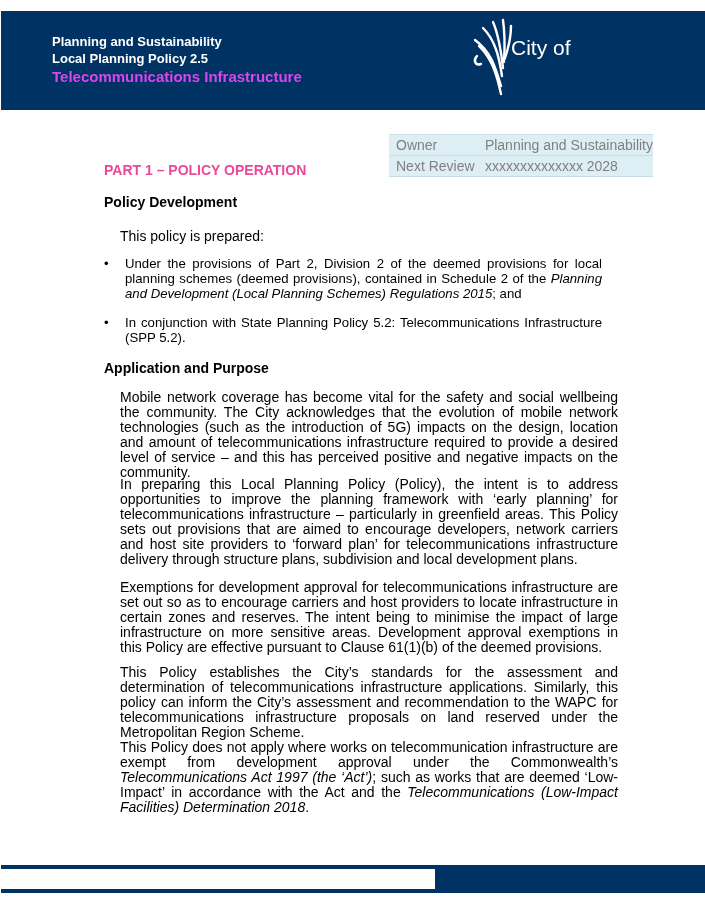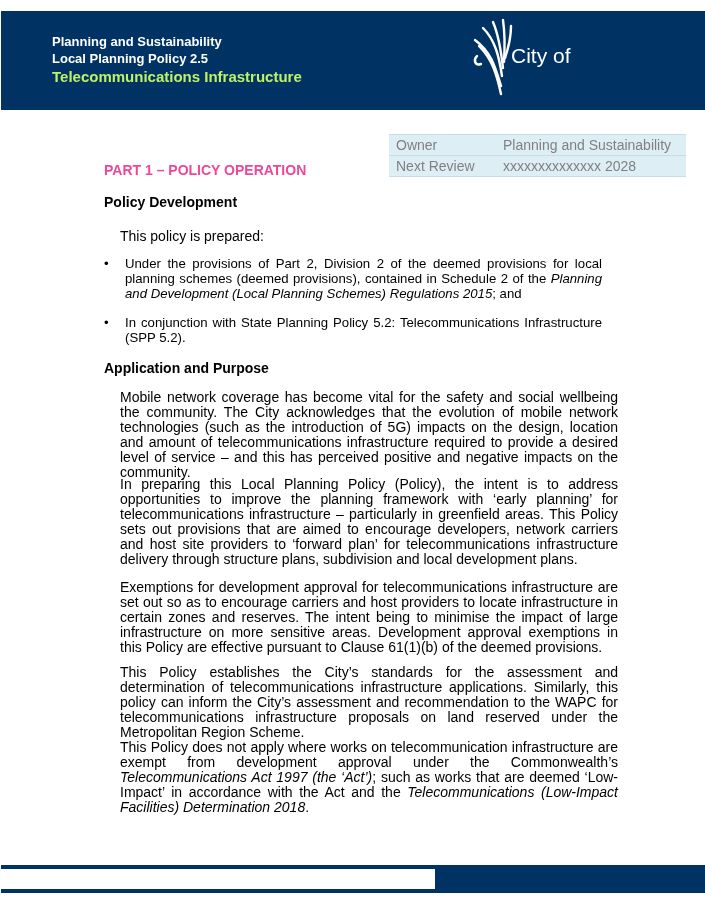--- a/index.html
+++ b/index.html
@@ -2,27 +2,27 @@
 <html><head>
 <meta charset="utf-8">
 <style>
   html, body { margin: 0; padding: 0; background: #ffffff; }
   body { width: 705px; height: 913px; position: relative; overflow: hidden;
          font-family: "Liberation Sans", sans-serif; color: #000; }
   .banner { position: absolute; left: 1px; top: 11px; width: 704px; height: 99px; background: #003263; }
   .banner .l1, .banner .l2, .banner .l3 { position: absolute; left: 51px; font-weight: bold; color: #fff; }
   .banner .l1 { top: 23px; font-size: 13px; }
   .banner .l2 { top: 40px; font-size: 13px; }
-  .banner .l3 { top: 57px; font-size: 15px; color: #bef264; }
+  .banner .l3 { top: 57px; font-size: 15px; color: #d946ef; }
   .logo { position: absolute; left: 470px; top: 5px; width: 210px; height: 80px; }
-  .logo .city { position: absolute; left: 40px; top: 20px; font-size: 21px; color: #fff; margin-top: 8px; }
+  .logo .city { position: absolute; left: 40px; top: 20px; font-size: 21px; color: #fff; }
   .logo .wann { position: absolute; left: 38px; top: 42px; font-size: 31px; font-weight: bold; color: #fff; letter-spacing: -0.5px; }
   .logo svg { position: absolute; left: 0; top: 0; }
 
-  .meta { position: absolute; left: 389px; top: 134px; width: 297px; border-collapse: collapse; background: #deeef5; font-size: 14px; color: #808080; }
+  .meta { position: absolute; left: 389px; top: 134px; width: 264px; border-collapse: collapse; background: #deeef5; font-size: 14px; color: #808080; }
   .meta td { padding: 0 0 0 7px; height: 20px; line-height: 20px; border-bottom: 1px solid #c8dde6; white-space: nowrap; }
   .meta td.k { width: 100px; }
   .meta tr:first-child td { border-top: 1px solid #c8dde6; }
 
   .part { position: absolute; left: 104px; top: 162px; font-size: 14px; font-weight: bold; color: #ec4899; }
   .h2 { position: absolute; left: 104px; font-size: 14px; font-weight: bold; }
   .p { position: absolute; left: 120px; width: 498px; font-size: 14px; line-height: 15px; text-align: justify; }
   .bullet { position: absolute; left: 104px; width: 498px; font-size: 13.2px; line-height: 15px; }
   .bullet .dot { position: absolute; left: 0; top: 0; }
   .bullet .txt { margin-left: 21px; text-align: justify; }

